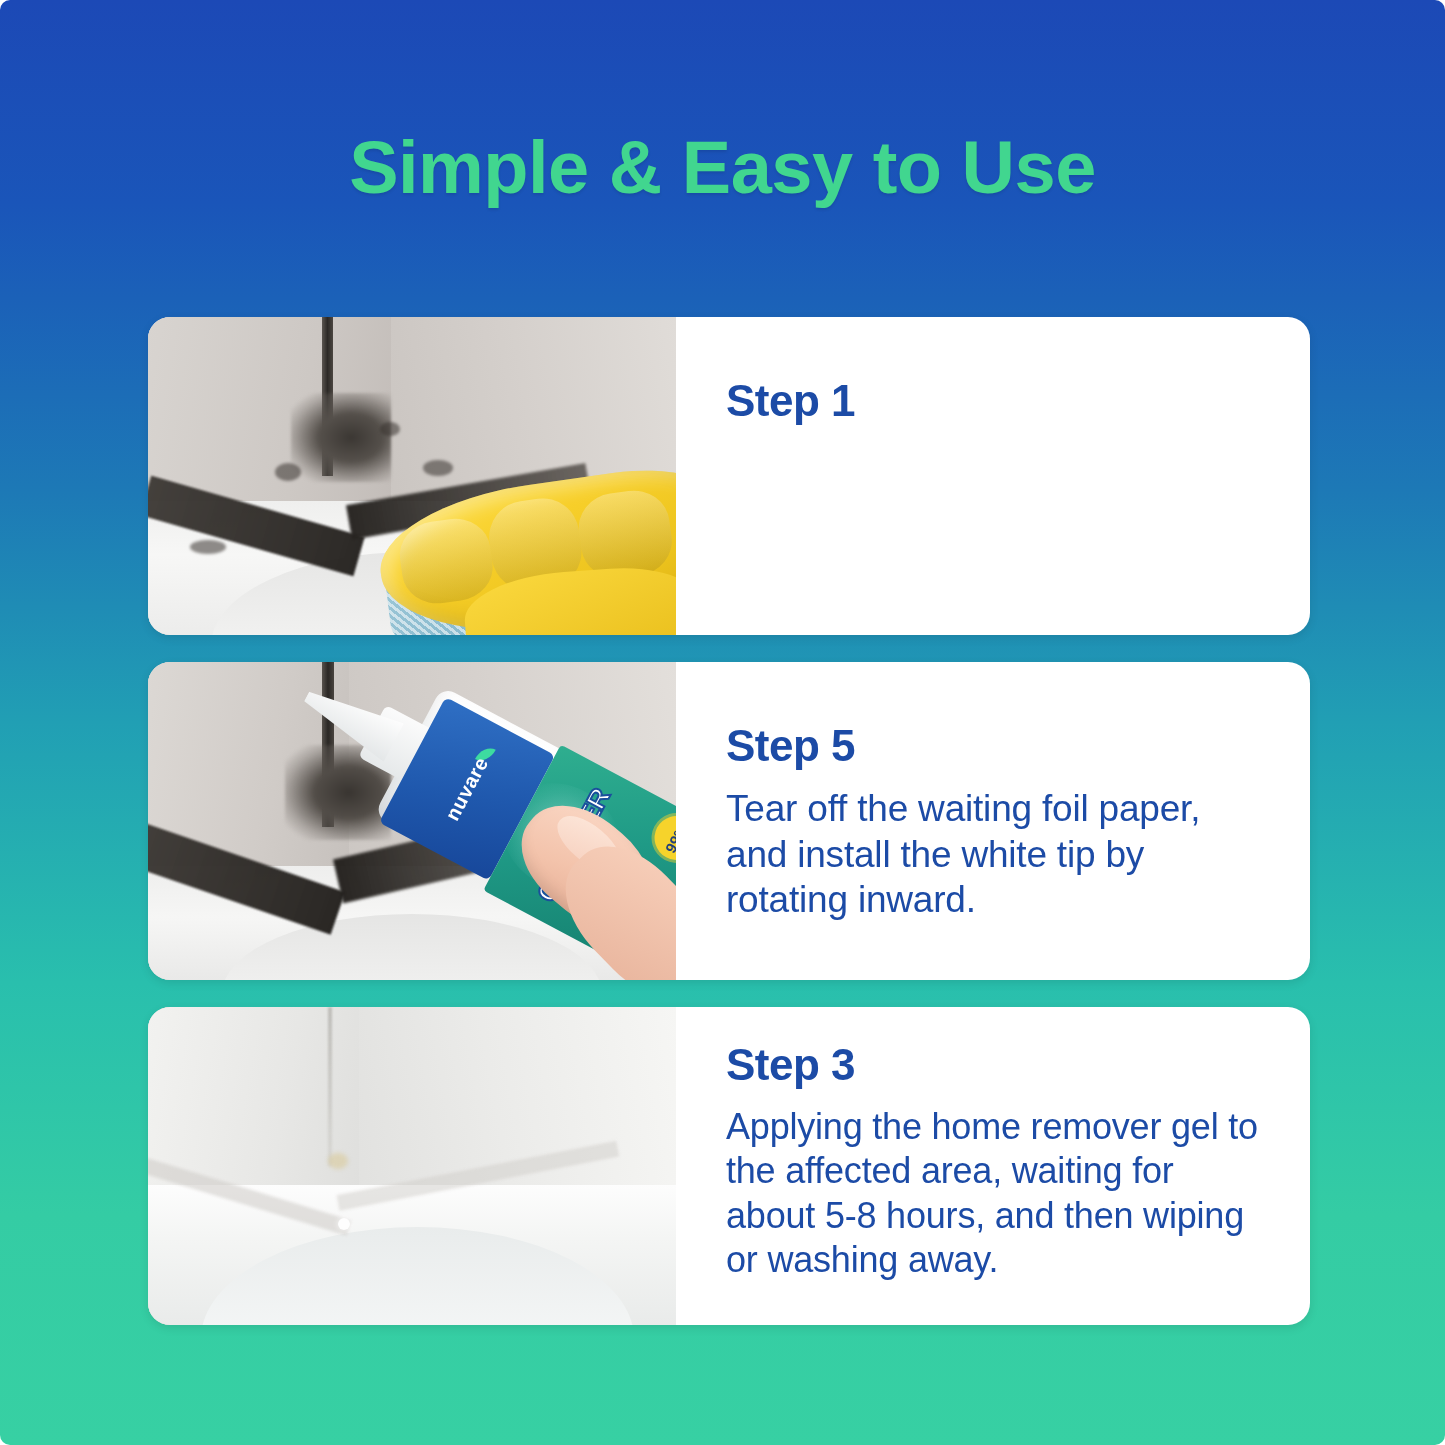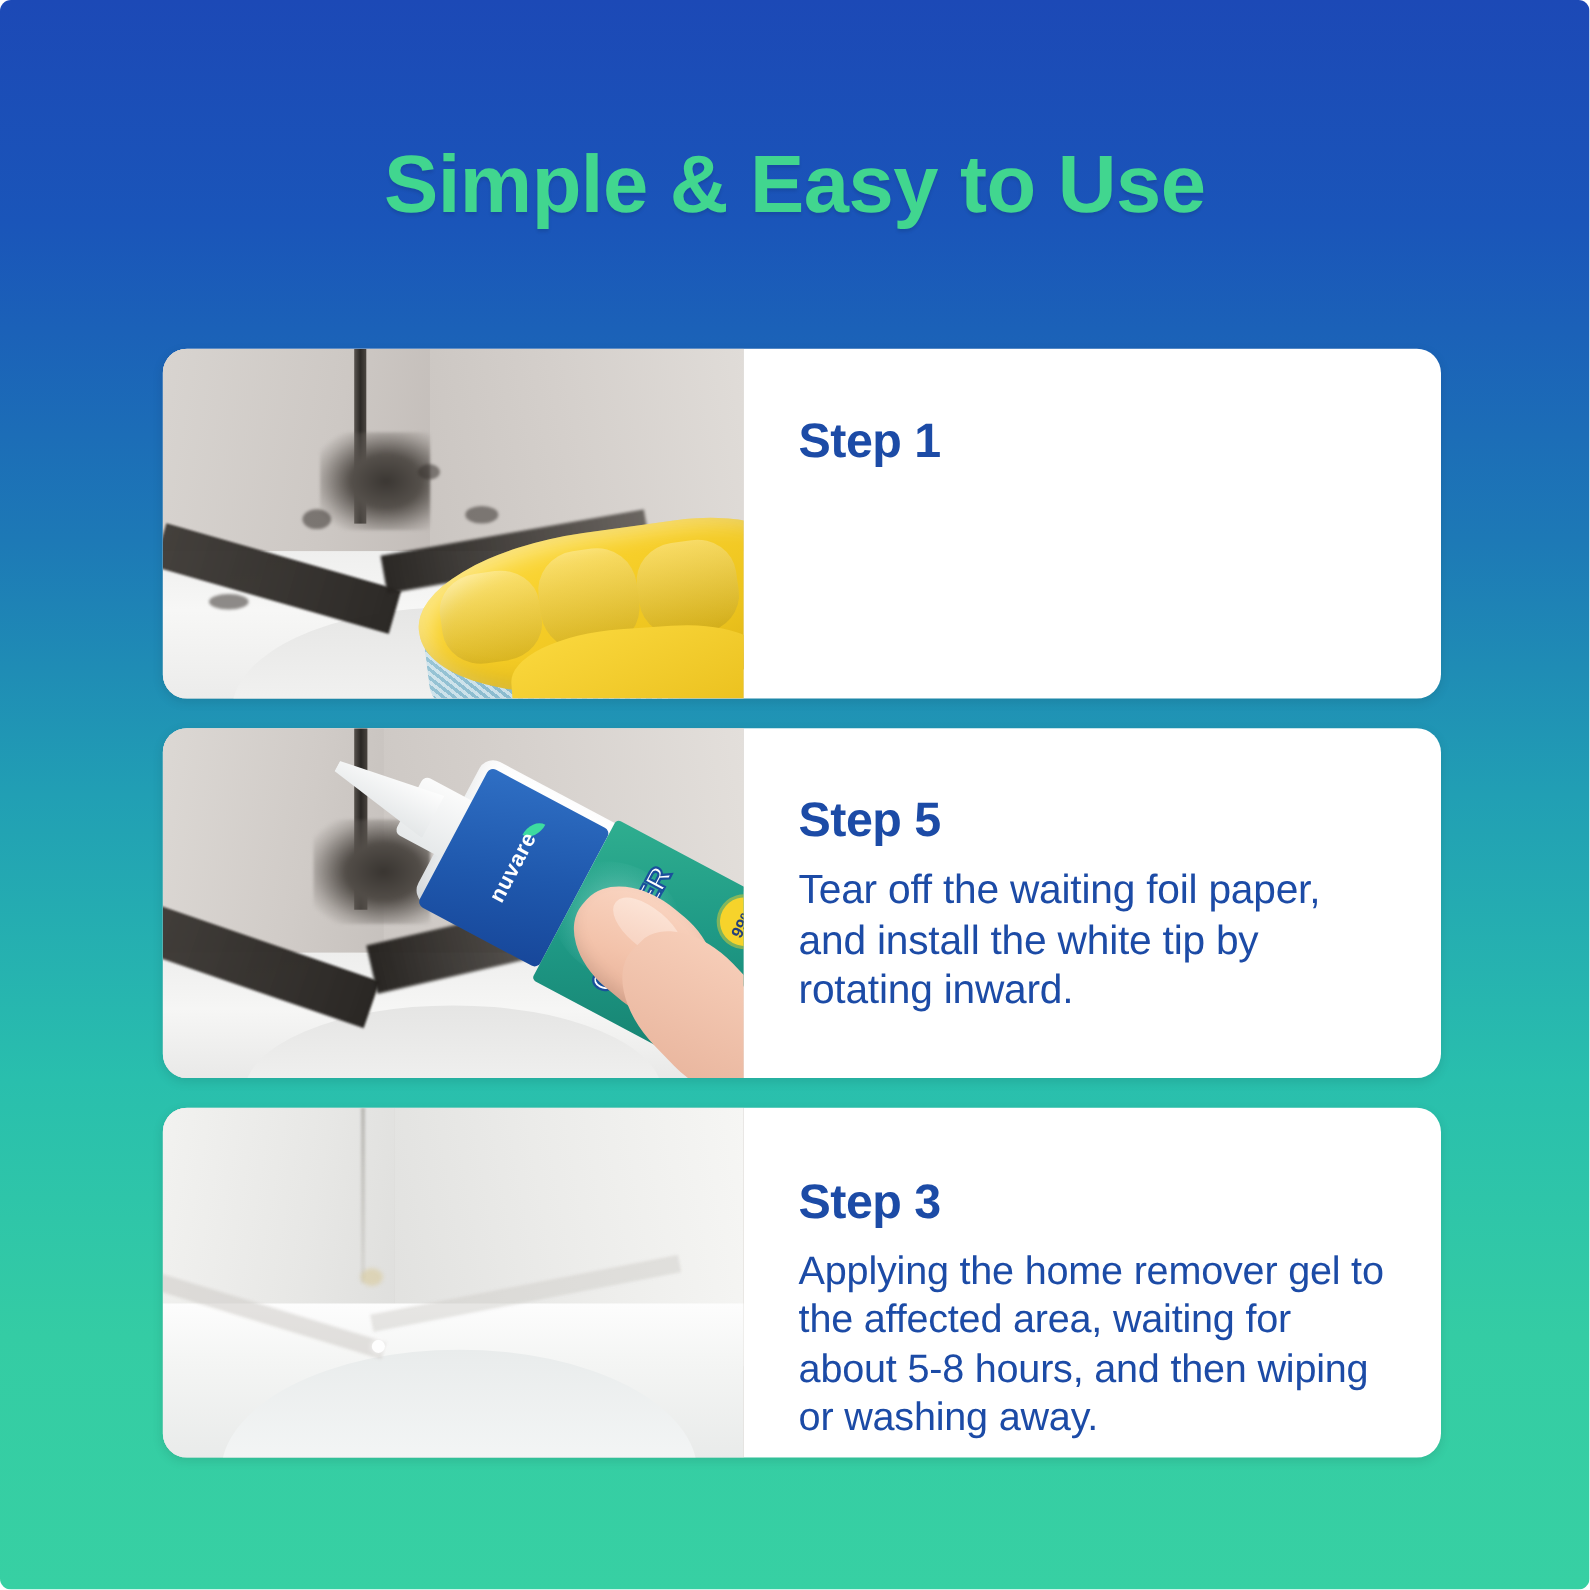--- a/index.html
+++ b/index.html
@@ -80,21 +80,21 @@
     letter-spacing:-0.5px;
     line-height:1.0;
     margin-bottom:18px;
   }
   .step-text {
     font-size:37px;
     color:#1c4ba6;
     line-height:1.23;
     letter-spacing:-0.2px;
   }
-  .body-3 { padding-top:64px; }
+  .body-3 { padding-top:36px; }
   .body-3 .step-text { font-size:36px; }
 
   
   .ph1-wall-left{
     position:absolute; left:0; top:0; width:46%; height:78%;
     background:linear-gradient(100deg,#d8d4d0 0%,#cdc8c4 60%,#c2bcb8 100%);
   }
   .ph1-wall-right{
     position:absolute; left:46%; top:0; right:0; height:72%;
     background:linear-gradient(260deg,#e0dcd8 0%,#d4cfcb 55%,#cac5c1 100%);

